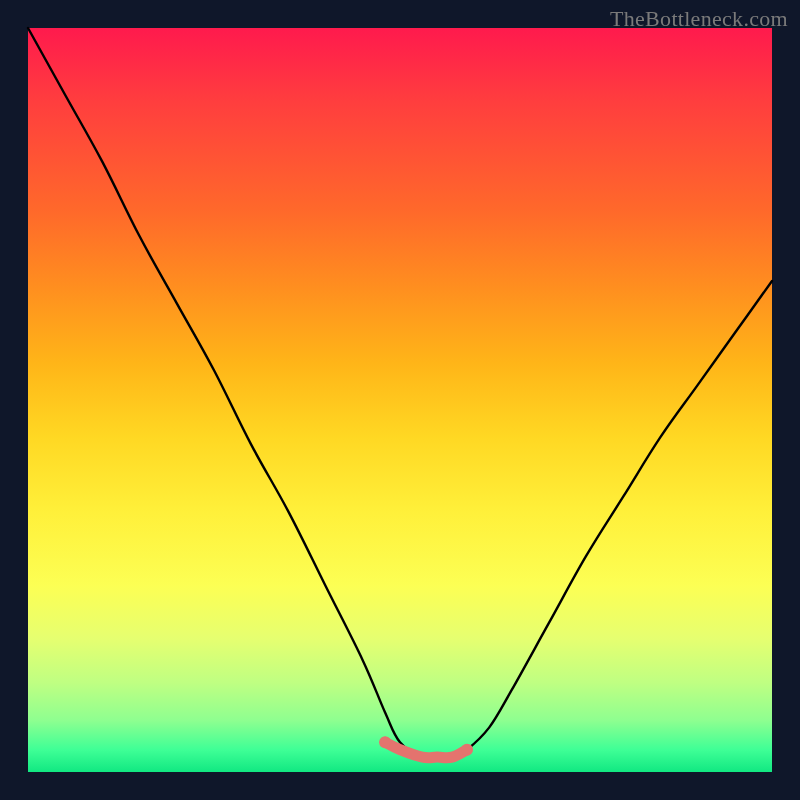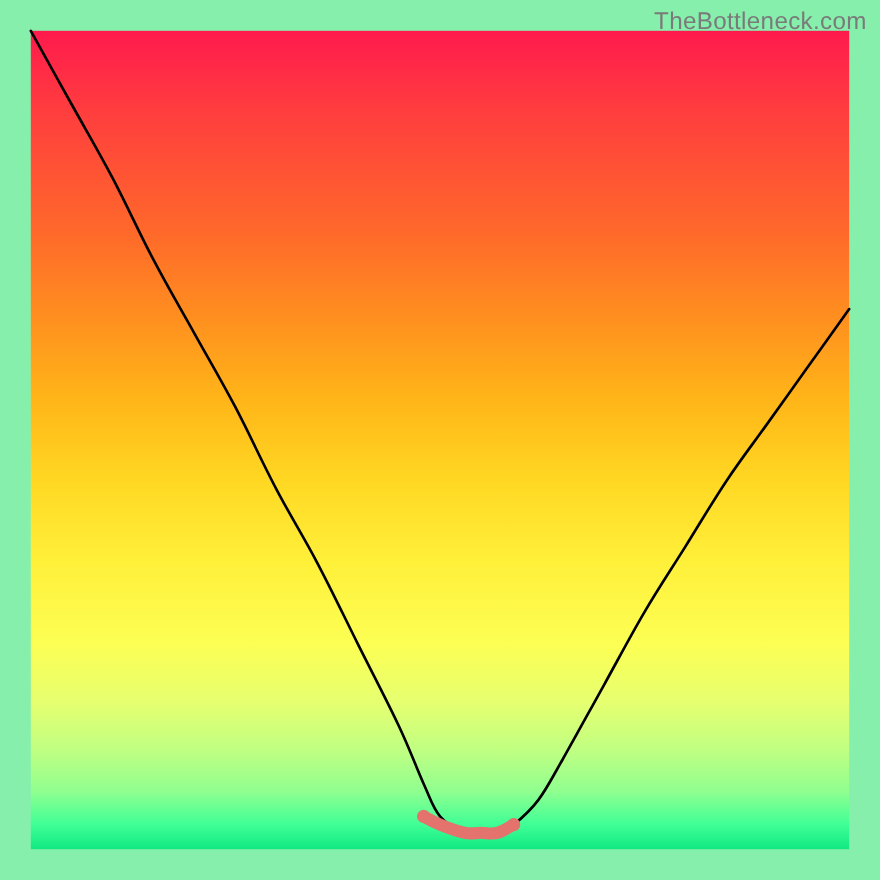--- a/index.html
+++ b/index.html
@@ -8,21 +8,22 @@
     width: 800px;
     height: 800px;
     overflow: hidden;
     background: #000;
     font-family: Arial, Helvetica, sans-serif;
   }
   .chart-container {
     position: relative;
     width: 800px;
     height: 800px;
-    background: #86efac;
+    background: #0f172a;
+    font-family: Liberation Serif, serif;
   }
   .plot-area {
     position: absolute;
     left: 28px;
     top: 28px;
     width: 744px;
     height: 744px;
     background: linear-gradient(
       to bottom,
       #ff1a4d 0%,

